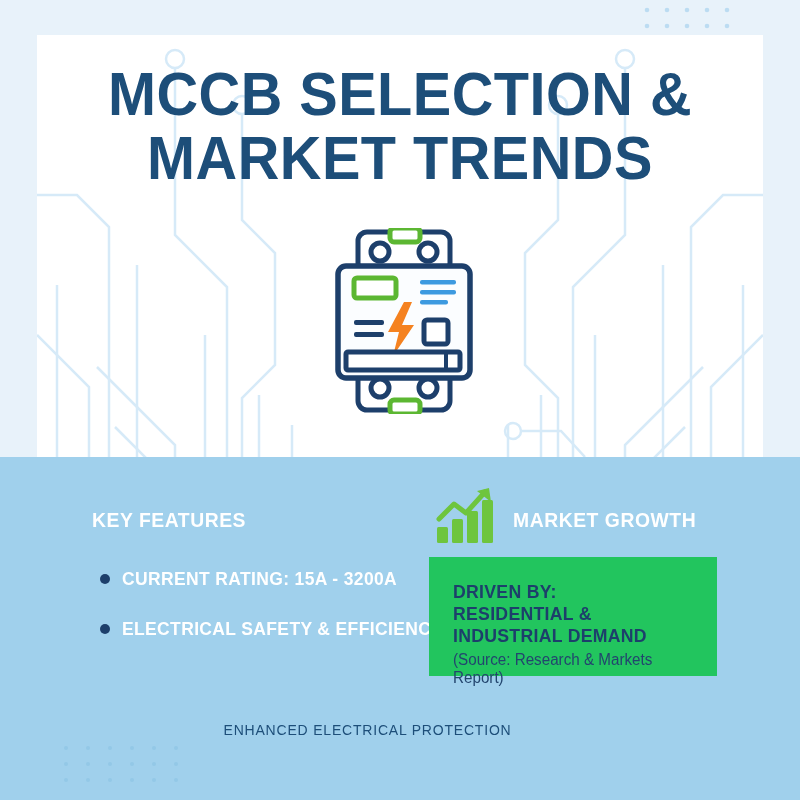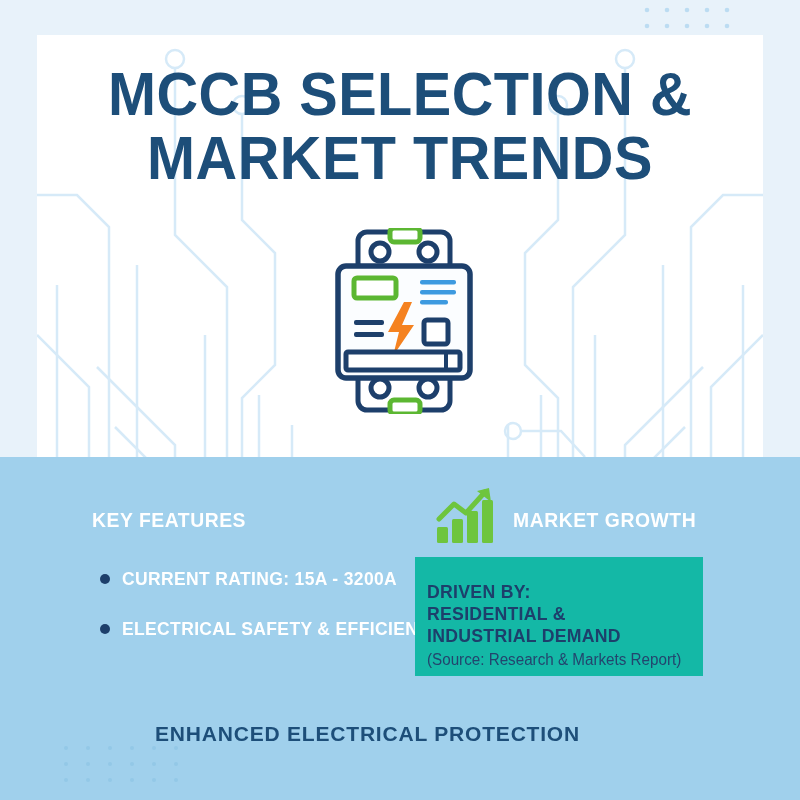--- a/index.html
+++ b/index.html
@@ -124,24 +124,24 @@
     font-size:21px;
     letter-spacing:0.6px;
     color:#ffffff;
     transform:scaleX(0.92);
     transform-origin:left center;
   }
 
   
   .info-box {
     position:absolute;
-    left:415px; top:557px;
+    left:429px; top:557px;
     width:288px; height:119px;
-    background:#14b8a6;
-    padding:24px 0 0 12px;
+    background:#22c55e;
+    padding:24px 0 0 24px;
   }
   .info-line {
     font-family:"Liberation Sans Narrow","Liberation Sans",sans-serif;
     font-weight:bold;
     font-size:19px;
     line-height:22px;
     letter-spacing:0.3px;
     color:#1d3f6b;
     transform:scaleX(0.93);
     transform-origin:left center;
@@ -155,22 +155,22 @@
     transform:scaleX(0.95);
     transform-origin:left center;
   }
 
   
   .footer-text {
     position:absolute;
     left:0; top:722px; width:735px;
     text-align:center;
     font-family:"Liberation Sans Narrow","Liberation Sans",sans-serif;
-    font-weight:bold;
-    font-size:21px;
+    font-weight:normal;
+    font-size:14px;
     letter-spacing:0.8px;
     color:#1d4e79;
   }
 
   
   .dot-grid { position:absolute; }
 </style>
 </head>
 <body>
 

